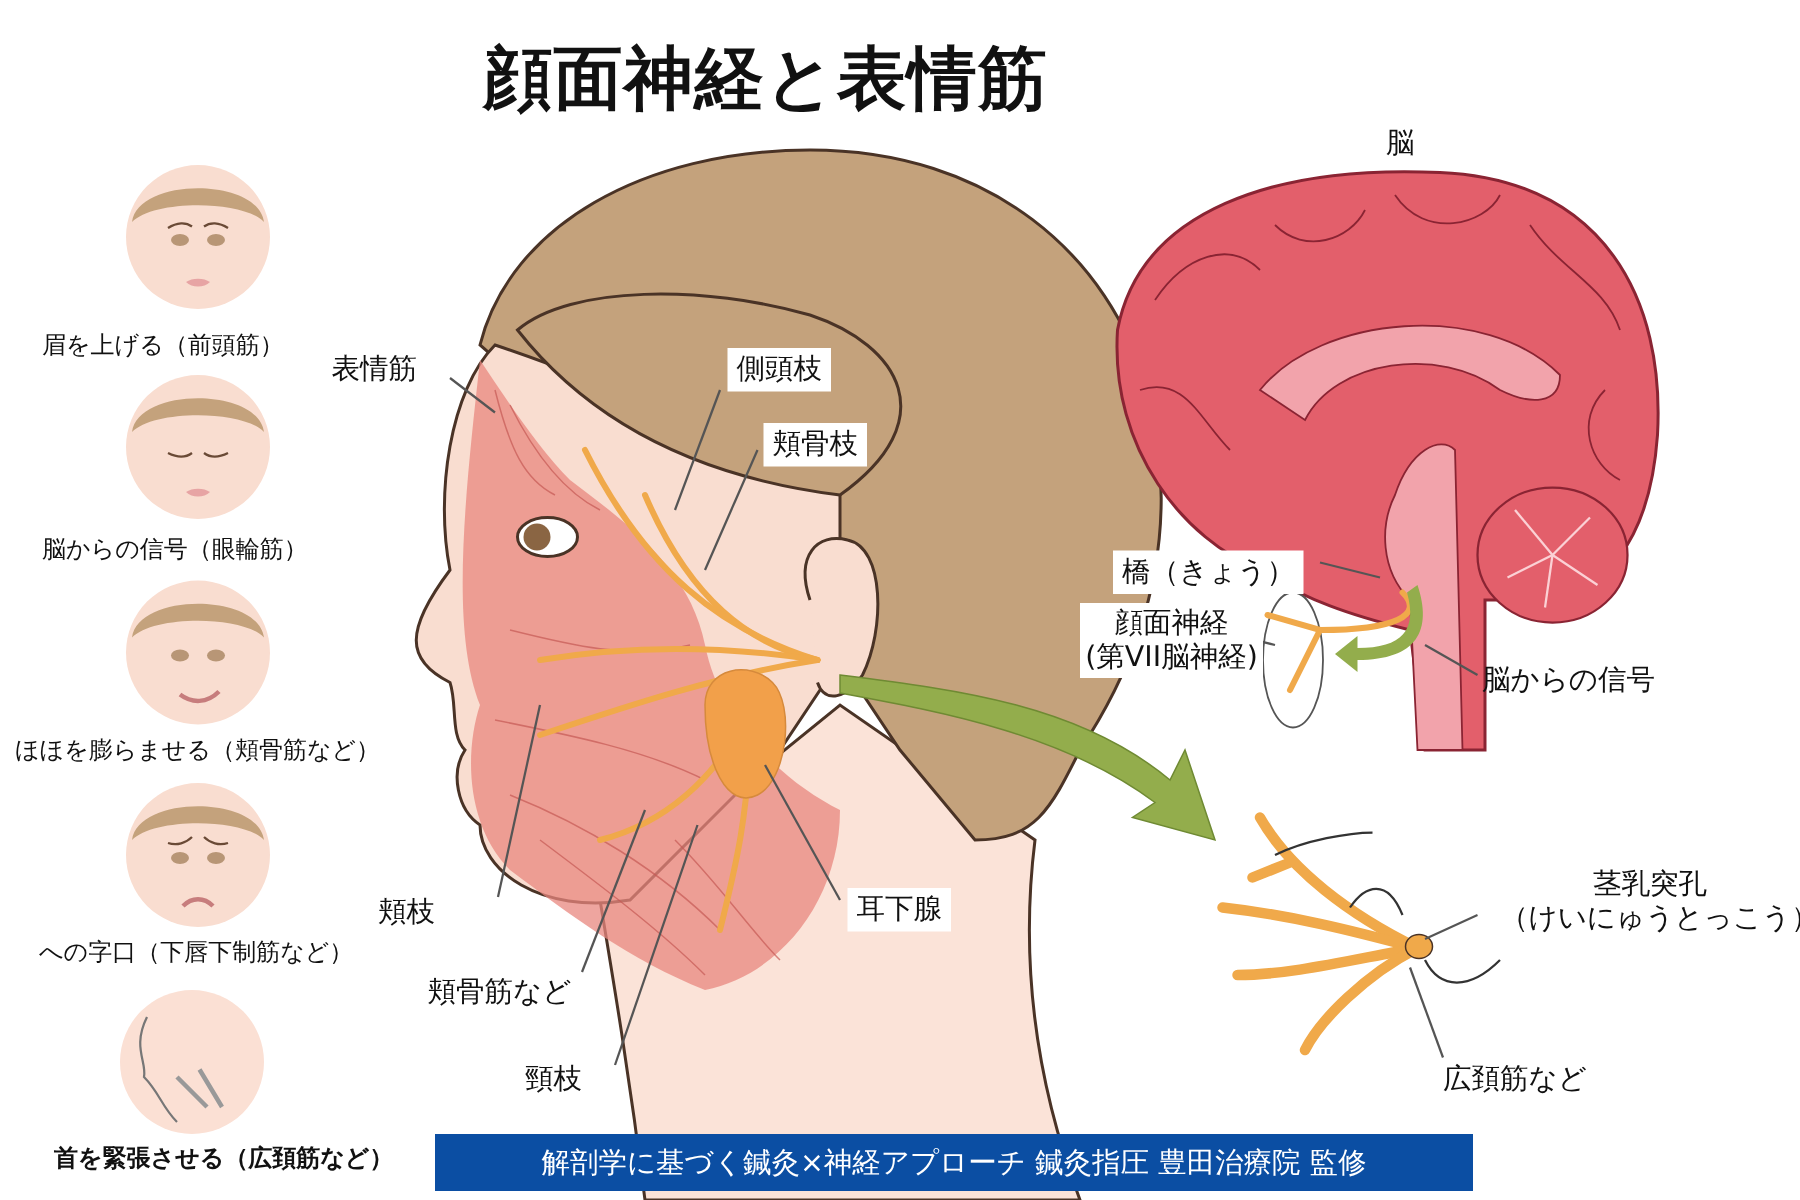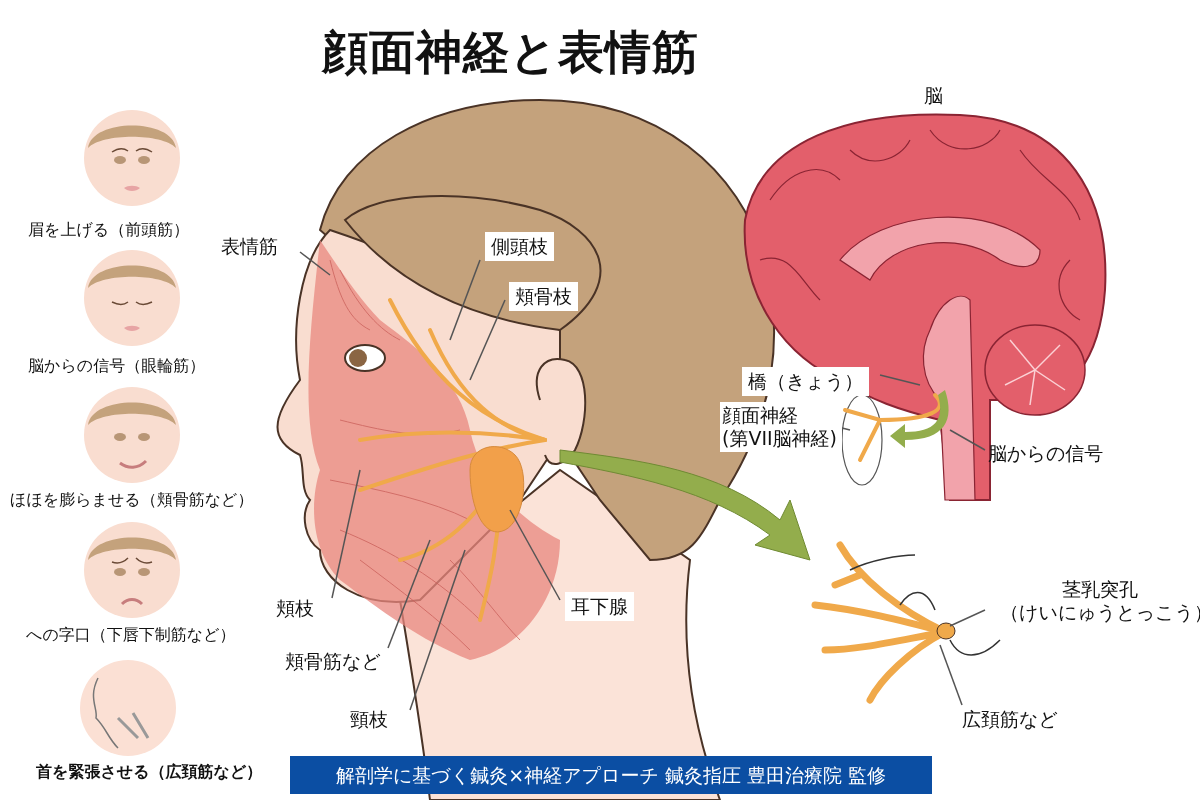--- a/index.html
+++ b/index.html
@@ -4,21 +4,21 @@
 <style>
   html, body { margin:0; padding:0; }
   body { width:1200px; height:800px; background:#ffffff; position:relative; overflow:hidden;
          font-family:"DejaVu Sans", "Liberation Sans", sans-serif; color:#111; }
   .abs { position:absolute; }
   .title { left:322px; top:22px; font-size:46px; font-weight:700; letter-spacing:1px; white-space:nowrap; }
   .lbl { font-size:19px; white-space:nowrap; line-height:1.2; }
   .lbl-box { background:#fff; padding:3px 6px; }
   .face-cap { font-size:16px; white-space:nowrap; }
   .face { width:100px; height:100px; border-radius:50%; overflow:hidden; }
-  .footer { left:290px; top:756px; width:642px; height:38px; background:#0b4ea3; color:#fff;
+  .footer { left:290px; top:756px; width:692px; height:38px; background:#0b4ea3; color:#fff;
             font-size:19px; line-height:38px; text-align:center; white-space:nowrap; }
   svg.illus { position:absolute; left:0; top:0; }
 </style>
 </head>
 <body>
 
 <svg class="illus" width="1200" height="800" viewBox="0 0 1200 800">
 
   <g>
 
@@ -182,28 +182,28 @@
       <path d="M 20 20 C 10 40 20 50 18 60 C 28 70 30 80 40 90" stroke="#777" stroke-width="1.5" fill="none"></path>
       <path d="M 40 60 L 60 80 M 55 55 L 70 80" stroke="#999" stroke-width="3" fill="none"></path>
     </svg>
   </div>
   <div class="abs face-cap" style="left:36px;top:762px;font-weight:bold;">首を緊張させる（広頚筋など）</div>
 </div>
 
 <div class="abs lbl" style="left:221px;top:235px;">表情筋</div>
 <div class="abs lbl lbl-box" style="left:485px;top:232px;">側頭枝</div>
 <div class="abs lbl lbl-box" style="left:509px;top:282px;">頬骨枝</div>
-<div class="abs lbl" style="left:276px;top:597px;">頬枝</div>
+<div class="abs lbl" style="left:252px;top:597px;">頬枝</div>
 <div class="abs lbl" style="left:285px;top:650px;">頬骨筋など</div>
 <div class="abs lbl" style="left:350px;top:708px;">頸枝</div>
 <div class="abs lbl lbl-box" style="left:565px;top:592px;">耳下腺</div>
 
 <div class="abs lbl" style="left:924px;top:84px;">脳</div>
 <div class="abs lbl lbl-box" style="left:730px;top:367px;margin-left:12px;">橋（きょう）</div>
-<div class="abs lbl" style="left:720px;top:402px;width:118px;text-align:left;background:#fff;padding:2px 2px;">
+<div class="abs lbl" style="left:720px;top:402px;width:118px;text-align:center;background:#fff;padding:2px 2px;">
   <div>顔面神経</div>
   <div>(第VII脳神経)</div>
 </div>
 <div class="abs lbl" style="left:988px;top:442px;">脳からの信号</div>
 
 <div class="abs lbl" style="left:1000px;top:578px;width:200px;text-align:center;">
   <div>茎乳突孔</div>
   <div>（けいにゅうとっこう）</div>
 </div>
 <div class="abs lbl" style="left:962px;top:708px;">広頚筋など</div>

